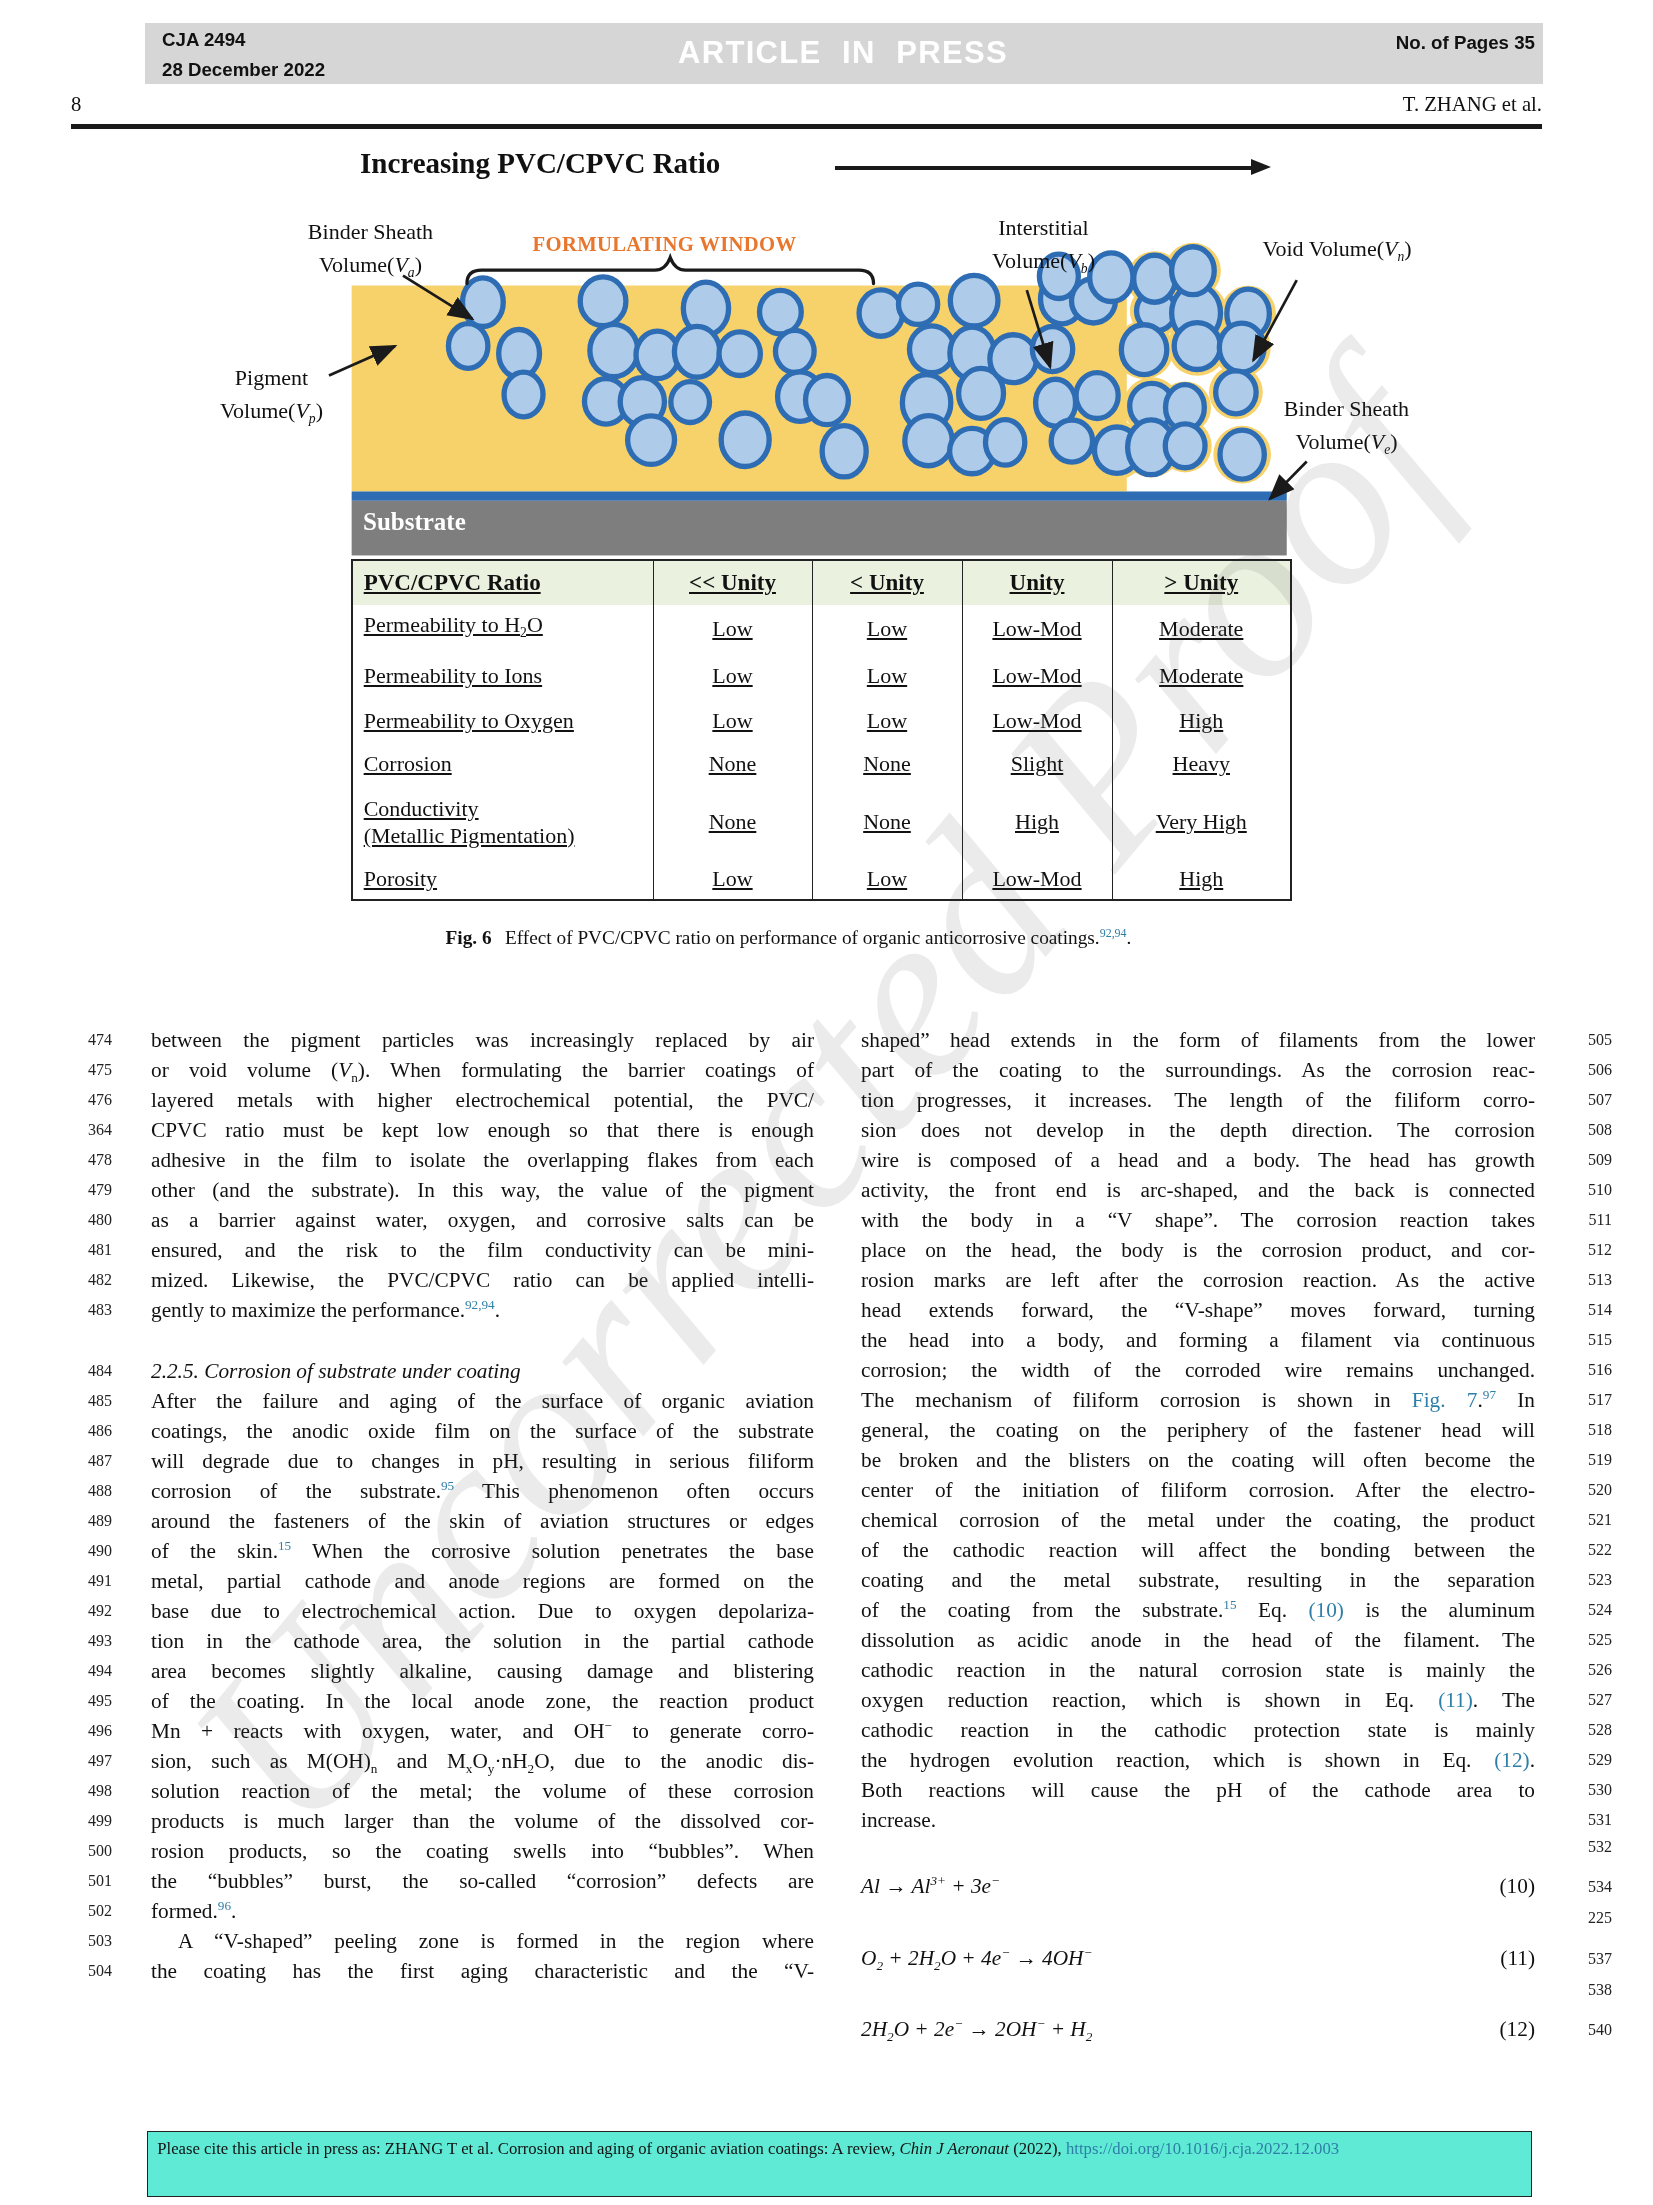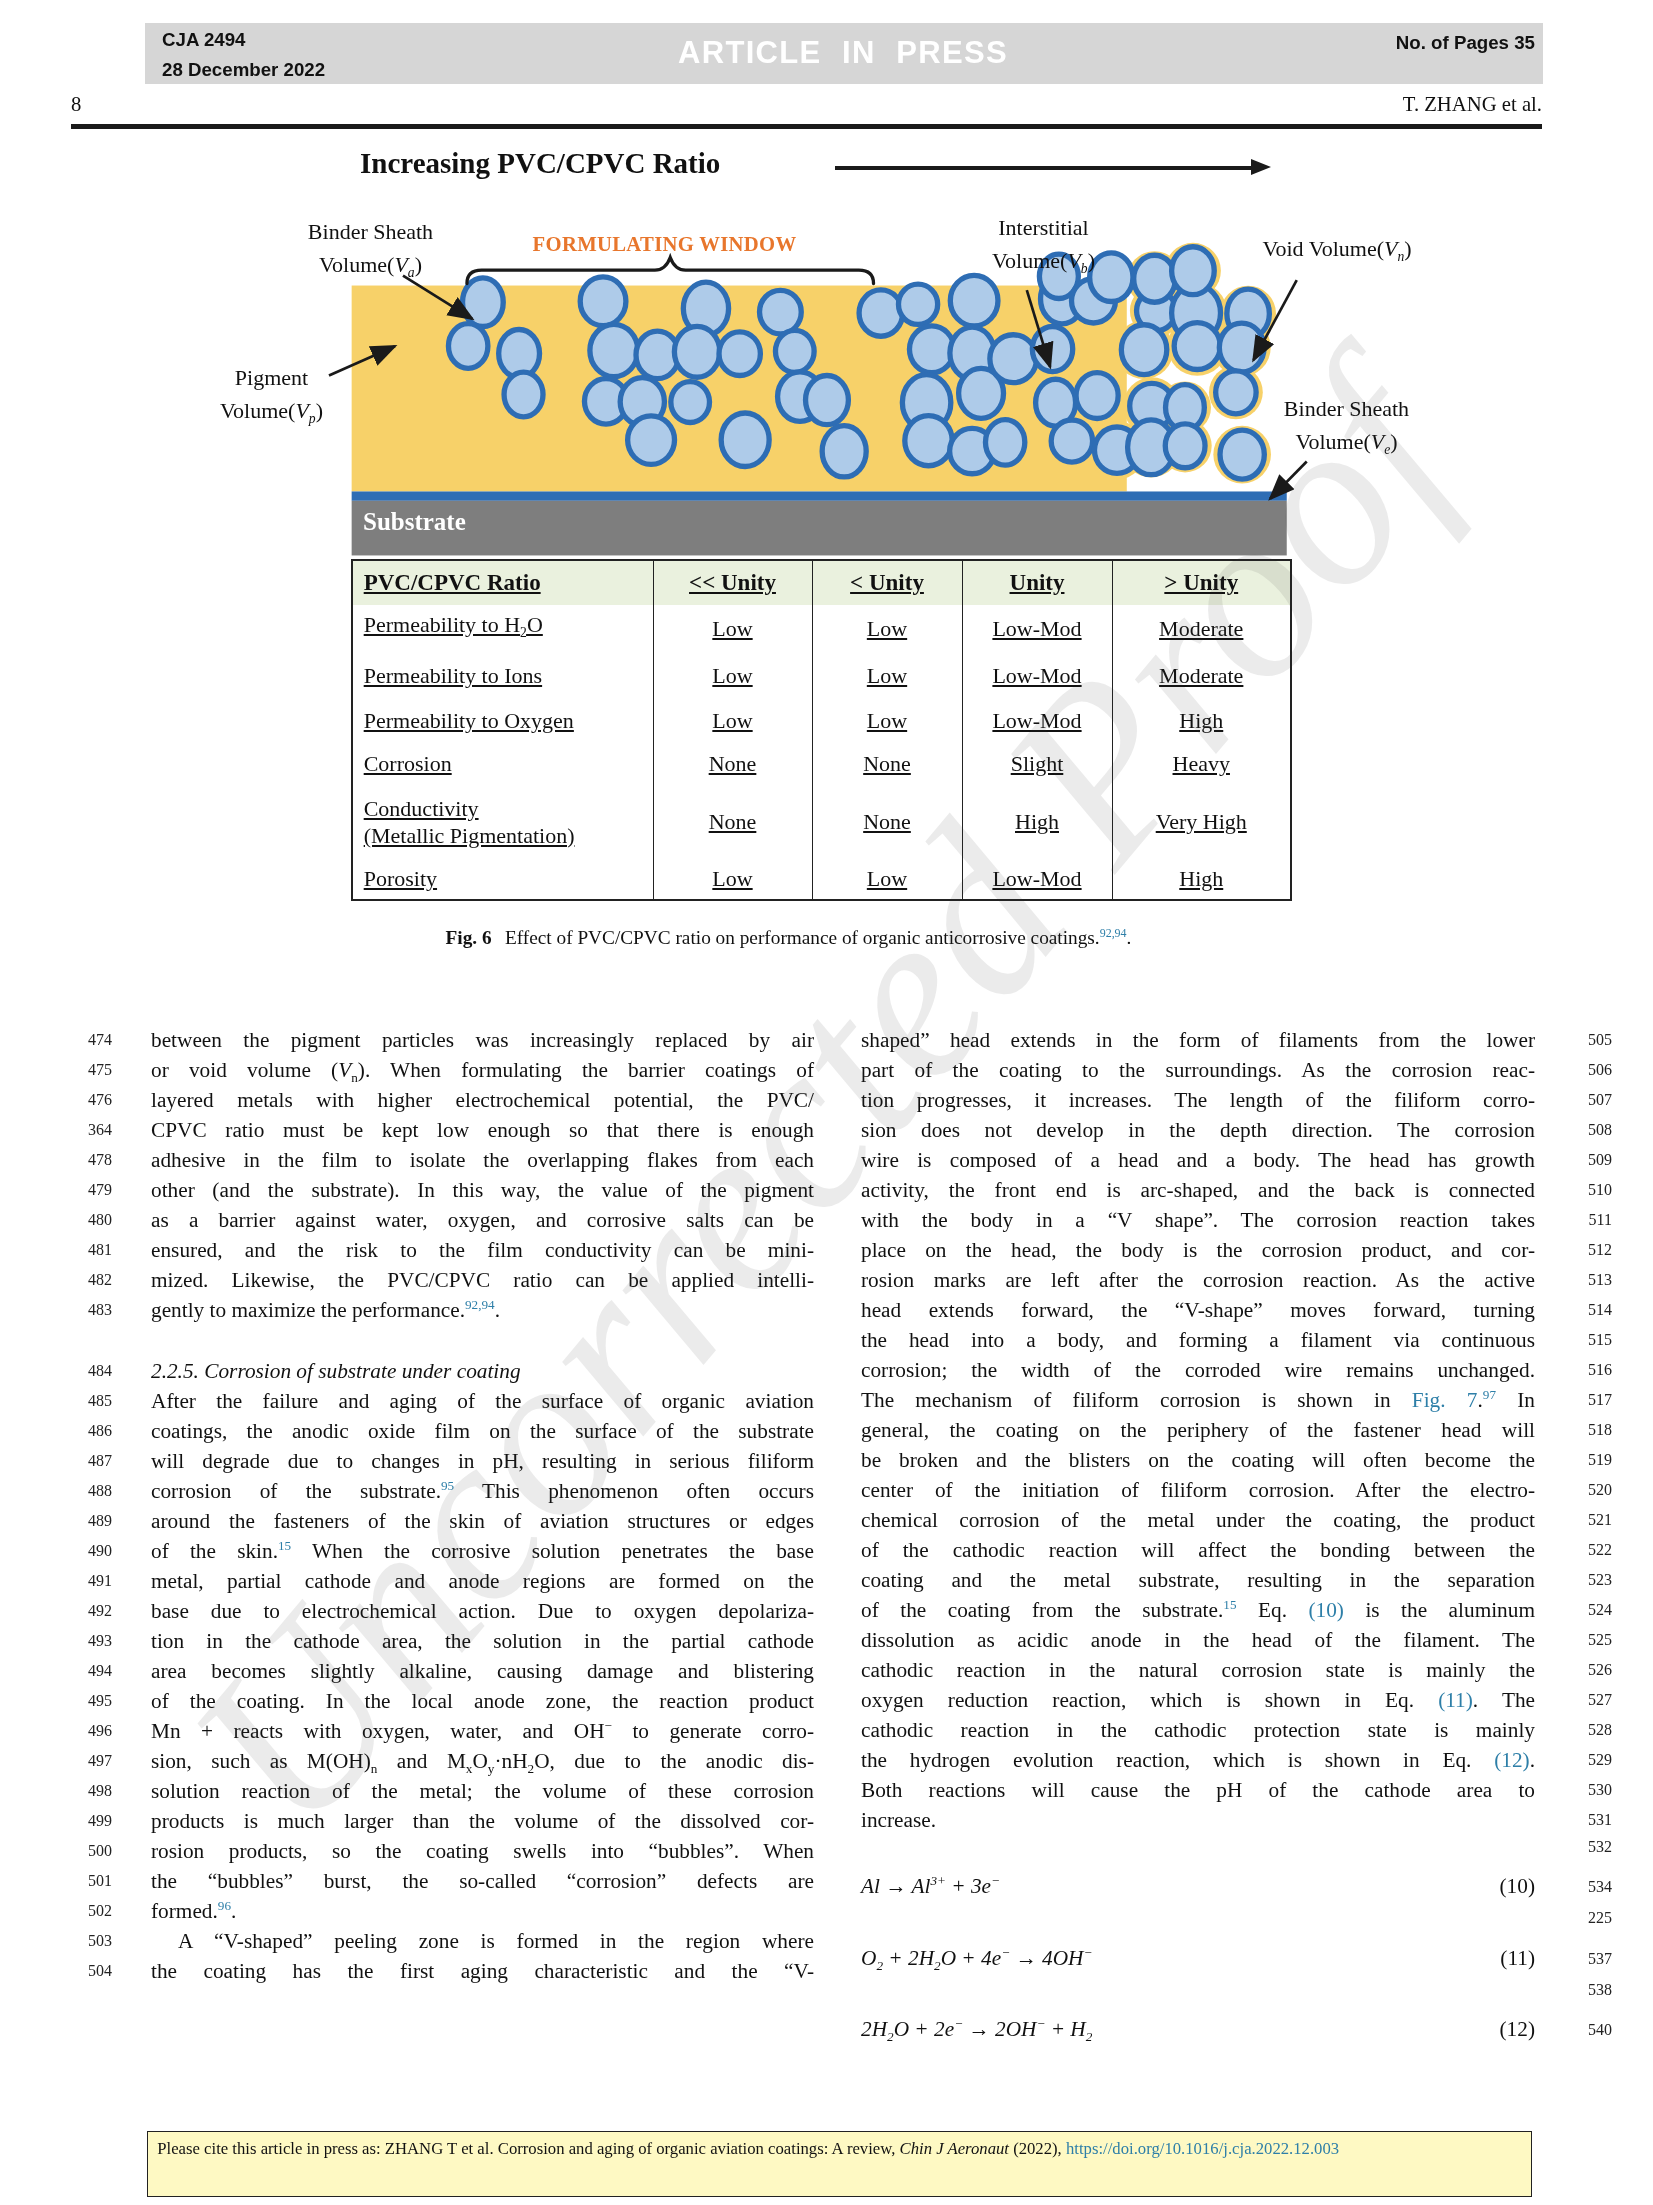--- a/index.html
+++ b/index.html
@@ -70,21 +70,21 @@
   .line.end .txt,.line.heading .txt,.line.blank .txt{text-align:left;text-align-last:left;}
   .line.heading{margin-top:31px;}
   .line.heading .txt{font-style:italic;}
   .line.indent .txt{text-indent:27px;}
   .line.blank{height:23px;line-height:23px;}
   .line.eqrow{height:39px;line-height:39px;margin-top:9.3px;}
   .line.eqrow .txt{font-style:italic;text-align:left;text-align-last:left;}
   .line.eqrow .eqno{width:73px;text-align:right;flex:none;font-style:normal;}
 
   
-  .footer{left:147px;top:2131px;width:1385px;height:66px;background:#fef9c3;border:1.3px solid #222;
+  .footer{left:147px;top:2131px;width:1385px;height:66px;background:#5eead4;border:1.3px solid #222;
           box-sizing:border-box;padding:5.3px 9.3px;font-size:16.7px;line-height:23px;}
   .footer .ilink{word-break:break-all;}
 
   
   .watermark{left:820px;top:1100px;transform:translate(-50%,-50%) rotate(-50deg);
              font-size:240px;font-style:italic;white-space:nowrap;color:rgba(60,60,60,0.10);
              pointer-events:none;z-index:40;}
 </style>
 </head>
 <body>

